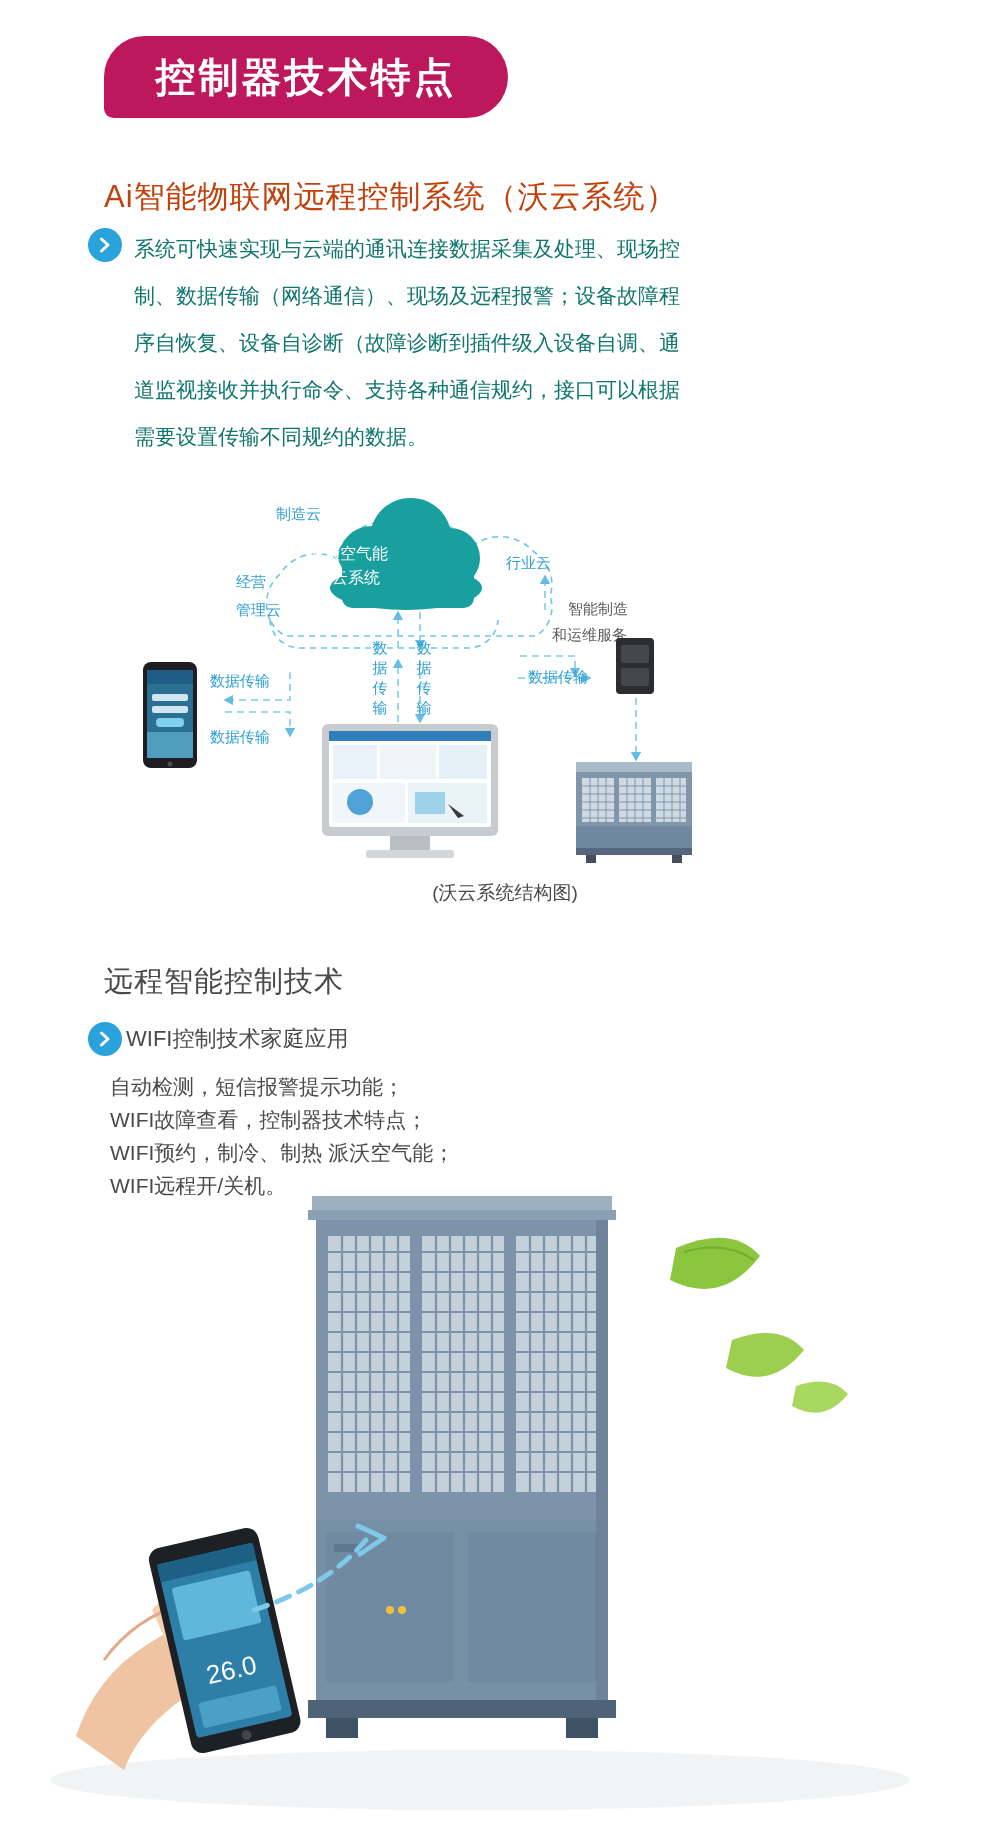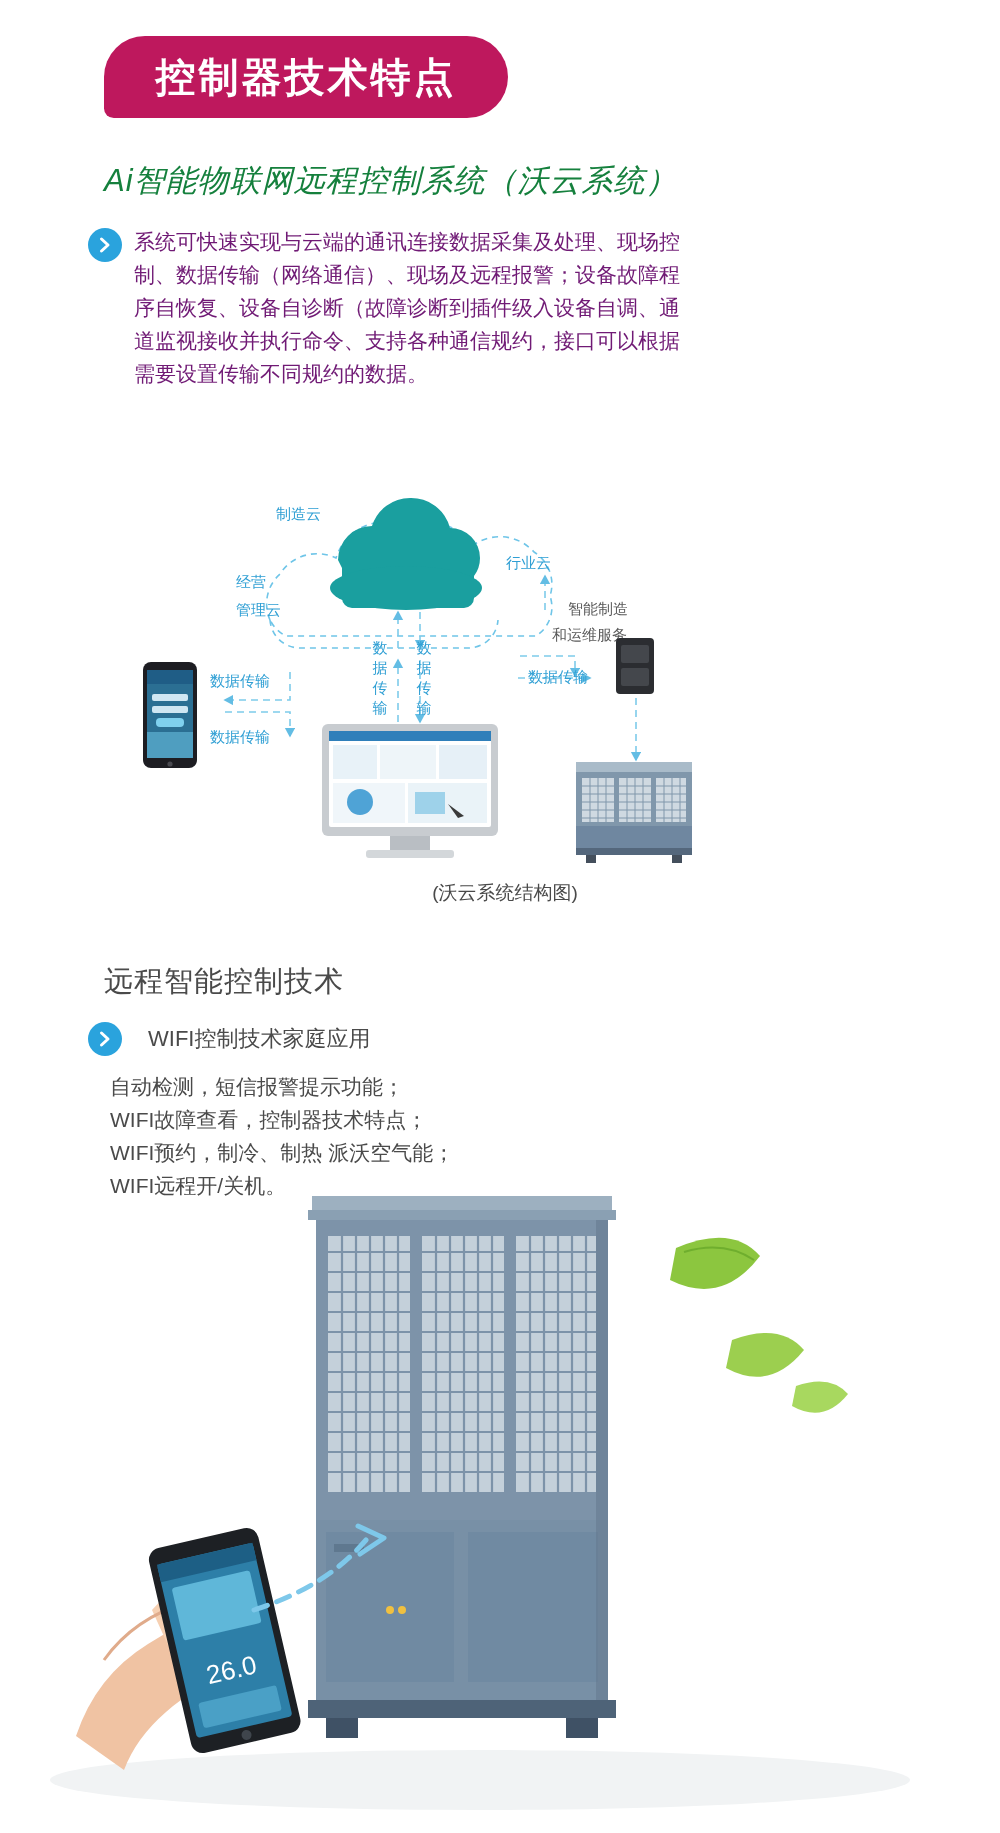--- a/index.html
+++ b/index.html
@@ -18,35 +18,35 @@
     background:#be185d;
     border-radius:42px 42px 42px 10px;
     display:flex;align-items:center;justify-content:center;
   }
   .header-pill .title{
     color:#ffffff;font-size:40px;font-weight:bold;letter-spacing:3px;
   }
 
   
   .sec1-title{
-    position:absolute;left:104px;top:160px;
-    font-size:31px;color:#15803d;letter-spacing:1px;font-style:italic;
+    position:absolute;left:104px;top:176px;
+    font-size:31px;color:#c2410c;letter-spacing:1px;
   }
   .arrow-badge{
     width:34px;height:34px;border-radius:50%;
     background:#2aa3dd;display:flex;align-items:center;justify-content:center;
     flex:0 0 auto;
   }
   .arrow-badge svg{display:block;}
   .bullet1{
     position:absolute;left:88px;top:228px;width:610px;
     display:flex;align-items:flex-start;gap:12px;
   }
   .bullet1 .txt{
-    font-size:21px;line-height:33px;color:#701a75;
+    font-size:21px;line-height:47px;color:#0f766e;
     margin-top:-3px;
   }
 
   
   .diagram{
     position:absolute;left:120px;top:460px;width:760px;height:470px;
   }
   .diagram .label{
     position:absolute;font-size:15px;color:#2f9fd4;white-space:nowrap;
   }
@@ -66,21 +66,21 @@
     width:16px;line-height:20px;text-align:center;
   }
 
   
   .sec2-title{
     position:absolute;left:104px;top:962px;
     font-size:29px;color:#4a4a4a;letter-spacing:1px;
   }
   .bullet2{
     position:absolute;left:88px;top:1022px;
-    display:flex;align-items:center;gap:26px;
+    display:flex;align-items:center;gap:4px;
   }
   .bullet2 .txt{font-size:22px;color:#4a4a4a;}
   .list2{
     position:absolute;left:110px;top:1070px;
     font-size:21px;line-height:33px;color:#4a4a4a;
   }
 
   
   .photo{
     position:absolute;left:40px;top:1140px;width:920px;height:680px;
@@ -160,20 +160,24 @@
 
       <path d="M425 150 L425 116"></path>
       <path d="M400 196 L455 196 L455 216"></path>
 
       <path d="M398 218 L470 218"></path>
 
       <path d="M516 238 L516 300"></path>
     </g>
   </svg>
 
+  <div class="cloud-core-text">
+    <div>派沃空气能</div>
+    <div>沃云系统</div>
+  </div>
 
   <div class="label" style="left:156px;top:45px;">制造云</div>
   <div class="label" style="left:116px;top:113px;">经营</div>
   <div class="label" style="left:116px;top:141px;">管理云</div>
   <div class="label" style="left:386px;top:94px;text-align:center;">行业云</div>
 
   <div class="label dark" style="left:448px;top:140px;">智能制造</div>
   <div class="label dark" style="left:432px;top:166px;">和运维服务</div>
 
   <div class="vlabel" style="left:252px;top:178px;">

